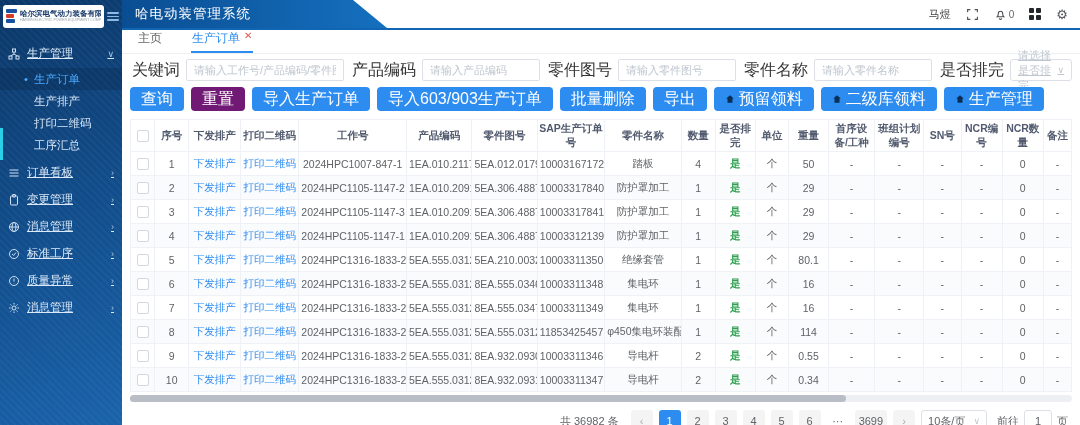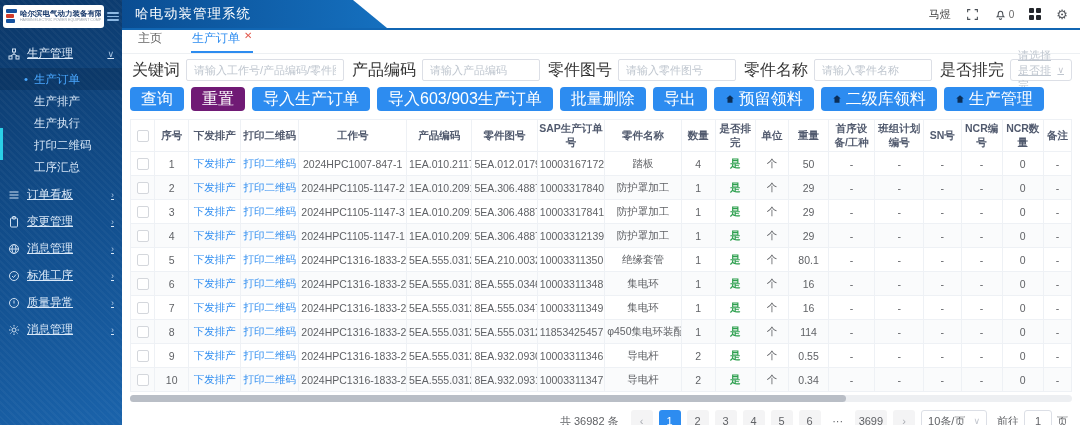--- a/index.html
+++ b/index.html
@@ -133,21 +133,20 @@
             <rect x="16" y="16" width="6" height="6"></rect>
             <path d="M12 8v4M12 12l-7 4M12 12l7 4"></path>
           </svg>
         </span>
         <span class="mi-label">生产管理</span>
         <span class="mi-chev">∨</span>
       </div>
       <div class="submenu">
         <div class="sub-item active"><span class="dot">•</span><span>生产订单</span></div>
         <div class="sub-item"><span>生产排产</span></div>
-        <div class="sub-item"><span>生产执行</span></div>
         <div class="sub-item"><span>打印二维码</span></div>
         <div class="sub-item"><span>工序汇总</span></div>
       </div>
       <div class="menu-item">
         <span class="mi-icon">
           <svg viewBox="0 0 24 24">
             <path d="M3 6h18M3 12h18M3 18h18"></path>
           </svg>
         </span>
         <span class="mi-label">订单看板</span>

